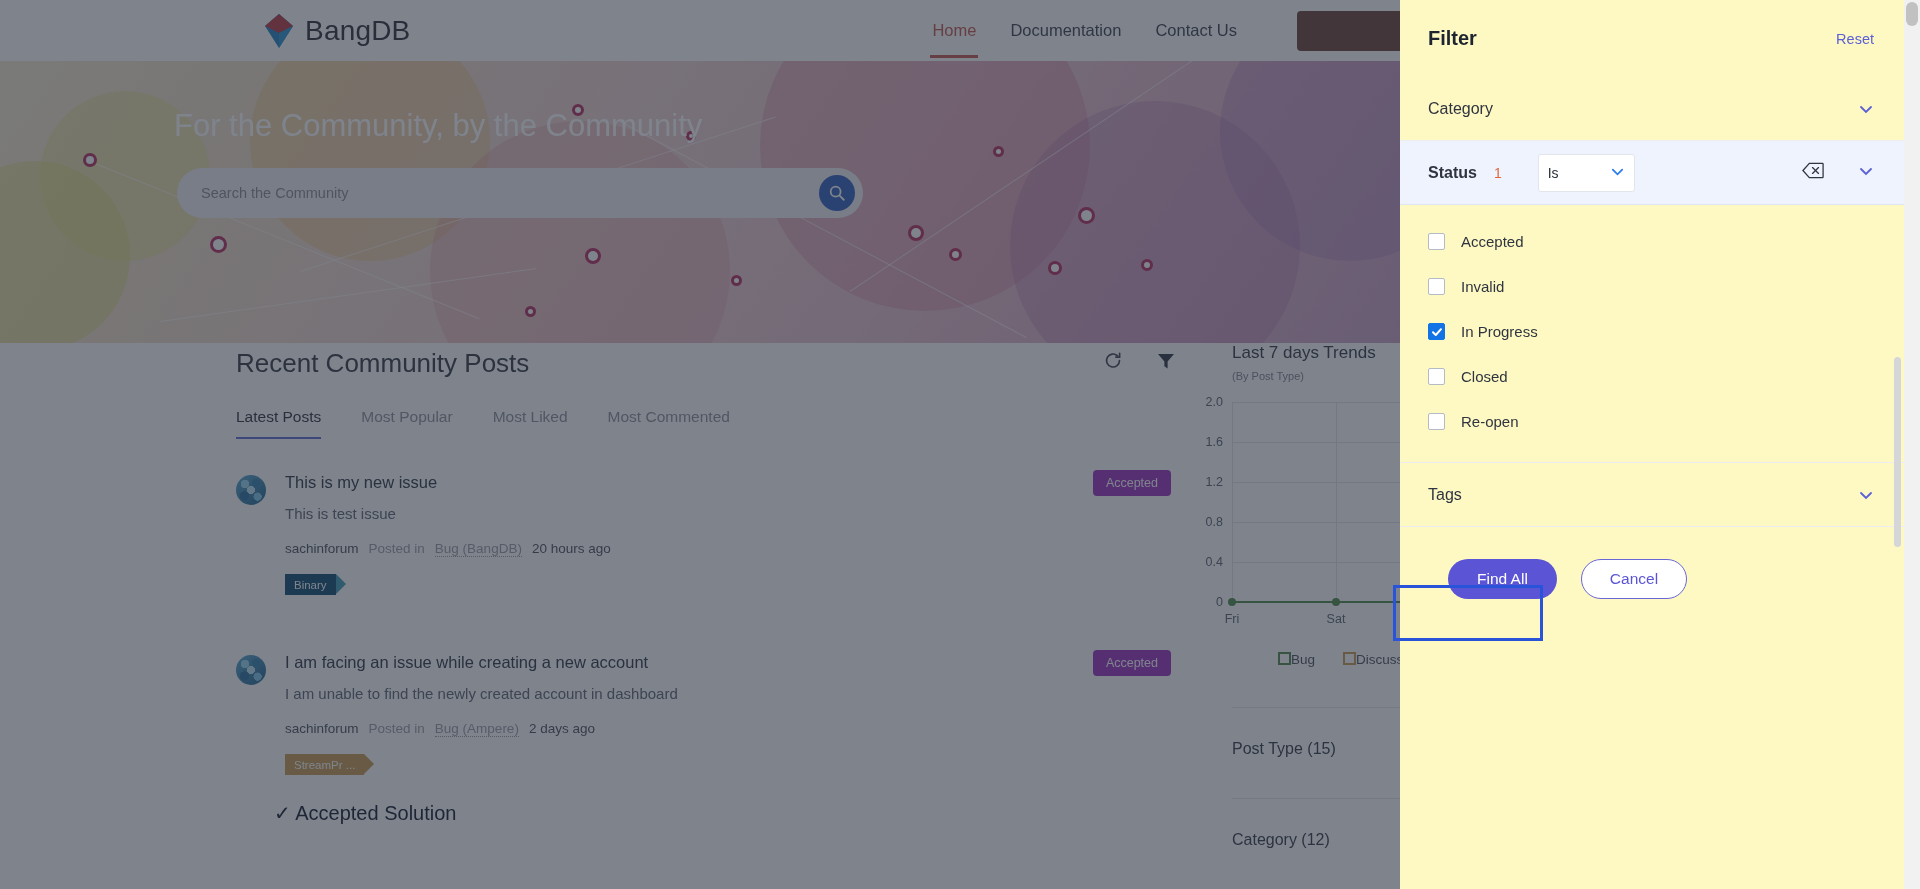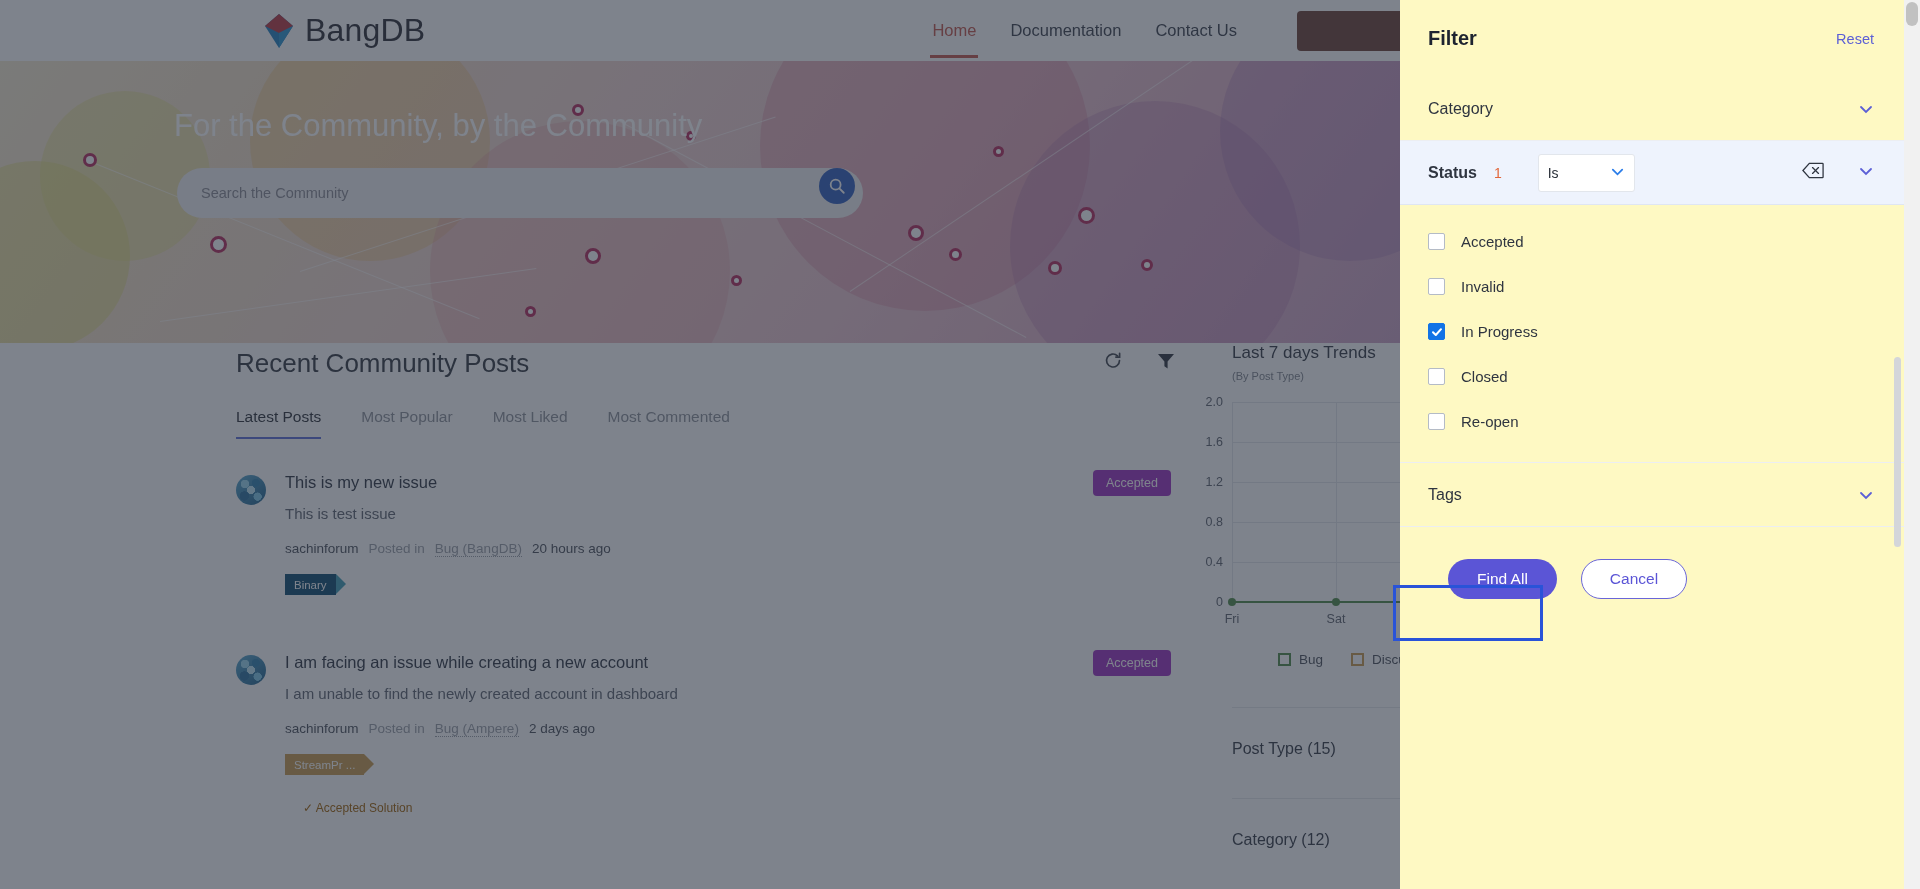--- a/index.html
+++ b/index.html
@@ -27,21 +27,21 @@
 
   
   .navbar {
     position: absolute; left: 0; top: 0; width: 1417px; height: 61px;
     background: #ffffff;
     display: flex; align-items: center;
     z-index: 5;
   }
   .brand { display: flex; align-items: center; gap: 9px; margin-left: 262px; }
   .brand-mark { width: 34px; height: 36px; position: relative; }
-  .brand-text { font-size: 32px; color: #2b2b33; letter-spacing: .2px; }
+  .brand-text { font-size: 28px; color: #2b2b33; letter-spacing: .2px; }
   .nav-links { margin-left: auto; display: flex; align-items: center; gap: 30px; }
   .nav-link { font-size: 16.5px; color: #3a3f4a; position: relative; padding: 6px 2px; }
   .nav-link.active { color: #c4564b; }
   .nav-link.active::after {
     content: ""; position: absolute; left: 0; right: 0; bottom: -12px;
     height: 3px; background: #c4564b;
   }
   .nav-cta {
     margin-left: 28px; margin-right: 0;
     height: 40px; width: 120px;
@@ -59,21 +59,21 @@
   .hero-node { position: absolute; border-radius: 50%; background: #b5295a; border: 3px solid #b5295a; }
   .hero-node i { display:block; width:100%; height:100%; border-radius:50%; background:#fff; }
   .hero-title {
     position: absolute; left: 174px; top: 47px;
     font-size: 31px; color: #ffffff; font-weight: 400; text-align: right;
   }
   .searchbar {
     position: absolute; left: 177px; top: 107px;
     width: 686px; height: 50px;
     background: #f0f0f2; border-radius: 25px;
-    display: flex; 
+    display: flex; align-items: center;
   }
   .searchbar input {
     flex: 1; border: 0; outline: none; background: transparent;
     margin-left: 24px; font-size: 14.5px; color: #555; font-family: inherit;
   }
   .searchbar input::placeholder { color: #8a8a93; }
   .search-btn {
     width: 36px; height: 36px; border-radius: 50%;
     background: #2f5dbd; margin-right: 8px;
     display: flex; align-items: center; justify-content: center;
@@ -119,37 +119,37 @@
     color: #fff; font-size: 11.5px; padding: 0 9px 0 9px;
   }
   .tag::after {
     content: ""; position: absolute; right: -10px; top: 0;
     border-left: 10px solid currentColor; border-top: 10.5px solid transparent;
     border-bottom: 10.5px solid transparent;
   }
   .tag-teal { background: #0c4a6e; color: #3d9bb4; }
   .tag-amber { background: #c79a4c; color: #c79a4c; }
   .tag span { color: #fff; position: relative; z-index: 2; }
-  .accepted-solution { margin-top: 26px; margin-left: 67px; font-size: 12px; color: #a16207; }
+  .accepted-solution { margin-top: 26px; margin-left: 38px; font-size: 20px; color: #0f172a; }
 
   
   .right-col { position: absolute; left: 1232px; top: 0; width: 420px; }
   .trend-title { font-size: 17px; color: #333842; }
   .trend-sub { font-size: 11px; color: #7f848d; margin-top: 7px; }
   .chartbox { position: relative; margin-top: 20px; width: 400px; height: 200px; }
   .ytick { position: absolute; right: 100%; margin-right: 9px; transform: translateY(-50%);
            font-size: 12.5px; color: #5c616b; white-space: nowrap; }
   .gridline { position: absolute; left: 0; right: 0; height: 1px; background: #e3e6ea; }
   .vline { position: absolute; top: 0; bottom: 0; width: 1px; background: #e3e6ea; }
   .xtick { position: absolute; top: 100%; margin-top: 10px; transform: translateX(-50%);
            font-size: 12.5px; color: #5c616b; }
   .series-line { position: absolute; height: 2px; background: #4f8a46; }
   .dot { position: absolute; width: 8px; height: 8px; border-radius: 50%; background: #4f8a46; transform: translate(-50%,-50%); }
   .legend { margin-top: 50px; display: flex; gap: 28px; padding-left: 46px; }
-  .legend-item { display: flex; align-items: center; gap: 8px; font-size: 13.5px; color: #4a4f58; }
+  .legend-item { display: flex; align-items: flex-start; font-size: 13.5px; color: #4a4f58; }
   .legend-swatch { width: 13px; height: 13px; border: 2px solid; background: #fff; }
   .section-row { margin-top: 40px; padding-top: 32px; border-top: 1px solid #e6e8ec; font-size: 16px; color: #333842; }
 
   
   .filter-panel {
     position: absolute; right: 16px; top: 0;
     width: 504px; height: 889px;
     background: #fef9c3;
     z-index: 100;
     overflow: hidden;

